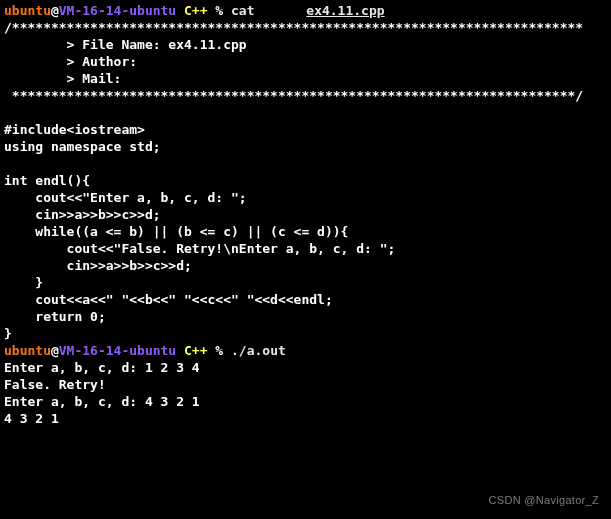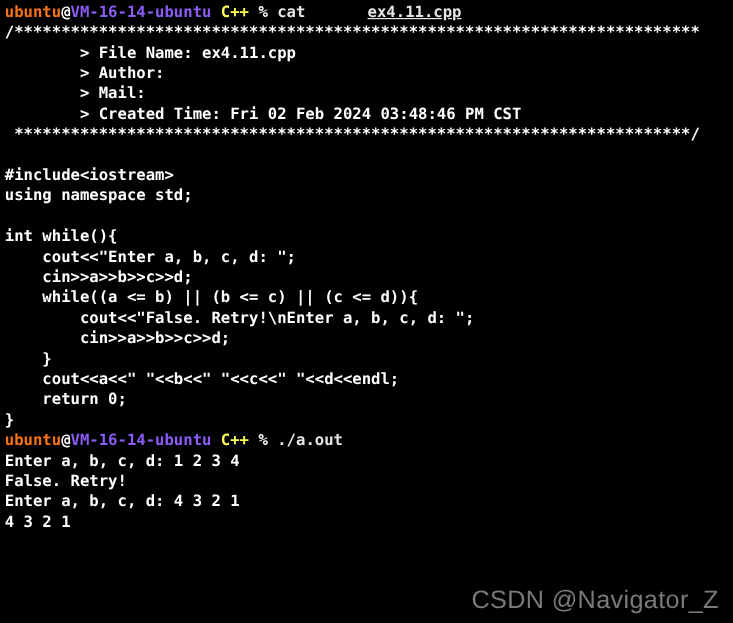--- a/index.html
+++ b/index.html
@@ -22,44 +22,43 @@
   .yellow { color:#ffff55; }
   .cyan { color:#8b5cf6; }
   .white { color:#ffffff; }
   .ul { text-decoration:underline;margin-left:44px; }
   .watermark {
     position:absolute;
     right:12px;
     bottom:10px;
     color:rgba(220,220,220,0.55);
     font-family:Arial,Helvetica,sans-serif;
-    font-size:21px;
+    font-size:11px;
     font-weight:normal;
     letter-spacing:0.3px;
     text-align:center;
   }
 </style>
 </head>
 <body>
 
 <div>
   <div class="line"><span class="red">ubuntu</span><span class="white">@</span><span class="cyan">VM-16-14-ubuntu</span><span class="yellow"> C++ </span><span class="white">% </span><span class="green">cat </span><span class="green ul">ex4.11.cpp</span></div>
 
   <div class="line white">/*************************************************************************</div>
   <div class="line white">        &gt; File Name: ex4.11.cpp</div>
   <div class="line white">        &gt; Author:</div>
   <div class="line white">        &gt; Mail:</div>
-  <div class="line white">        &gt; Created Time: Fri 02 Feb 2024 03:48:46 PM CST</div>
   <div class="line white"> ************************************************************************/</div>
 
   <div class="line">&nbsp;</div>
   <div class="line white">#include&lt;iostream&gt;</div>
   <div class="line white">using namespace std;</div>
   <div class="line">&nbsp;</div>
-  <div class="line white">int while(){</div>
+  <div class="line white">int endl(){</div>
   <div class="line white">    cout&lt;&lt;"Enter a, b, c, d: ";</div>
   <div class="line white">    cin&gt;&gt;a&gt;&gt;b&gt;&gt;c&gt;&gt;d;</div>
   <div class="line white">    while((a &lt;= b) || (b &lt;= c) || (c &lt;= d)){</div>
   <div class="line white">        cout&lt;&lt;"False. Retry!\nEnter a, b, c, d: ";</div>
   <div class="line white">        cin&gt;&gt;a&gt;&gt;b&gt;&gt;c&gt;&gt;d;</div>
   <div class="line white">    }</div>
   <div class="line white">    cout&lt;&lt;a&lt;&lt;" "&lt;&lt;b&lt;&lt;" "&lt;&lt;c&lt;&lt;" "&lt;&lt;d&lt;&lt;endl;</div>
   <div class="line white">    return 0;</div>
   <div class="line white">}</div>
 

